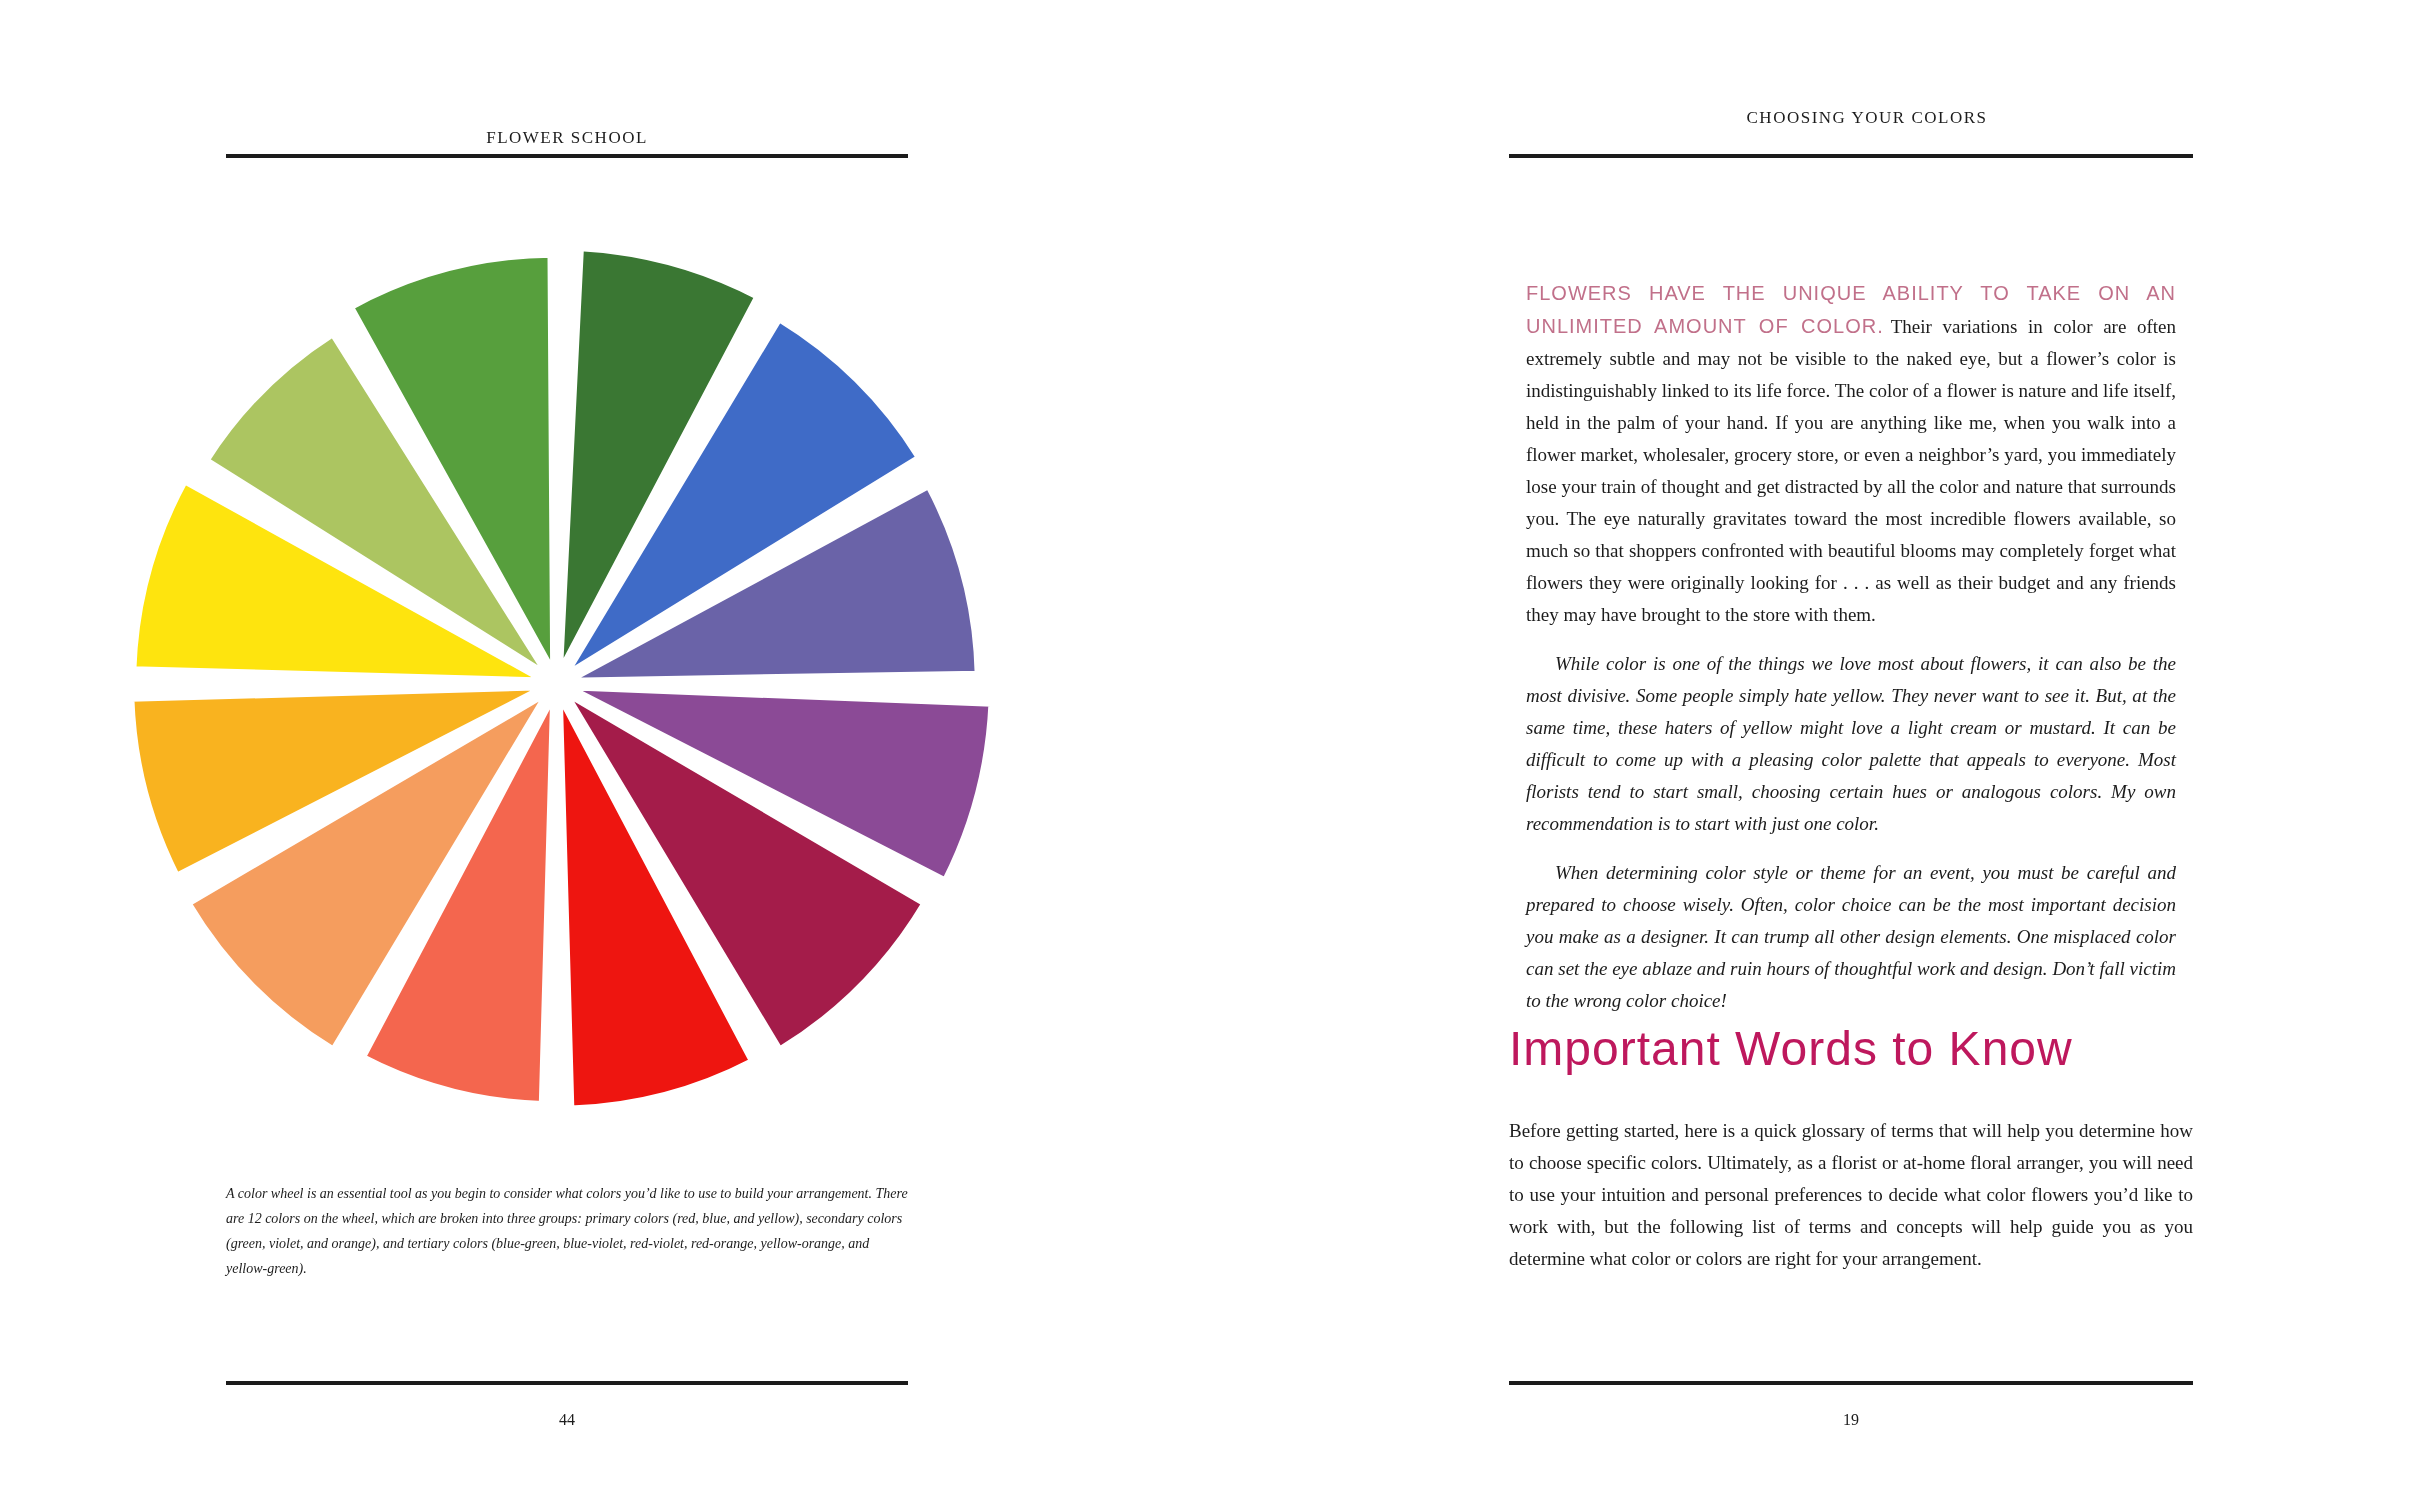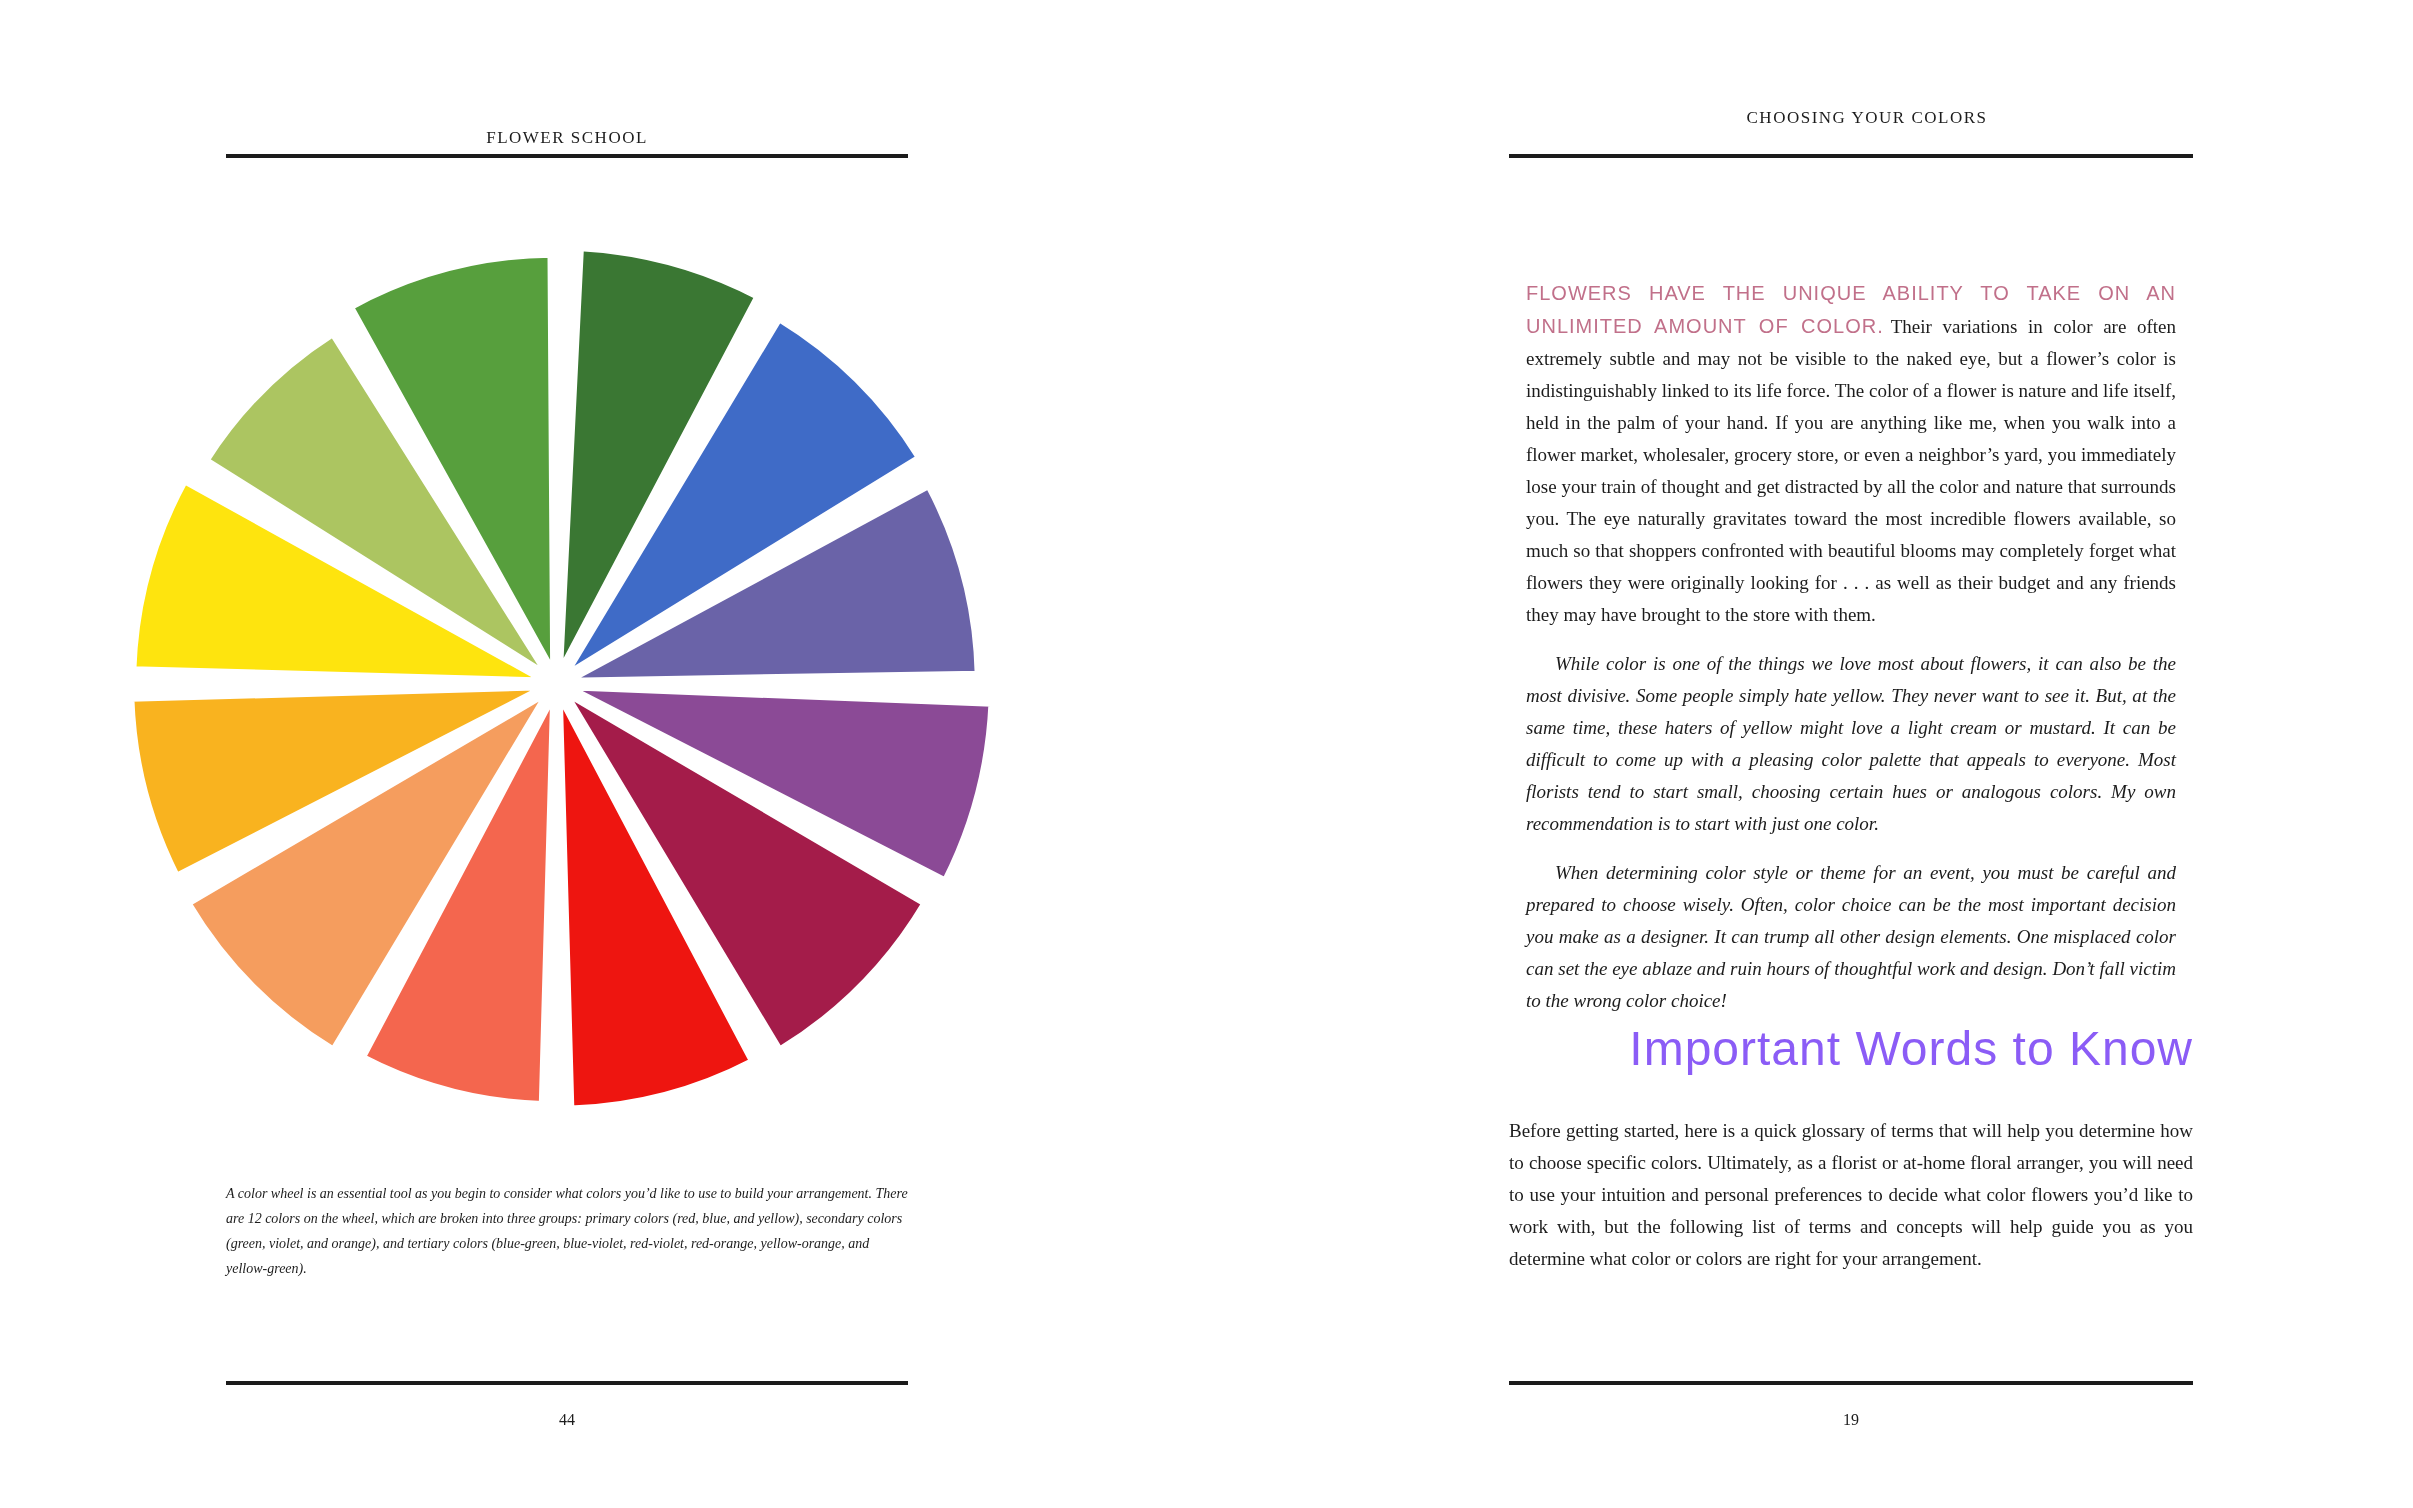--- a/index.html
+++ b/index.html
@@ -100,21 +100,21 @@
     <div class="abs page-header" style="left:318px; top:108px; width:684px;">CHOOSING YOUR COLORS</div>
 
     <div class="abs rule" style="left:302px; top:154px; width:684px;"></div>
 
     <div class="abs bodytext" style="left:302px; top:260px; width:684px;">
       <p><span class="lead" style="color: rgb(193, 112, 138);">FLOWERS HAVE THE UNIQUE ABILITY TO TAKE ON AN UNLIMITED AMOUNT OF COLOR.</span><span>Their variations in color are often extremely subtle and may not be visible to the naked eye, but a flower’s color is indistinguishably linked to its life force. The color of a flower is nature and life itself, held in the palm of your hand. If you are anything like me, when you walk into a flower market, wholesaler, grocery store, or even a neighbor’s yard, you immediately lose your train of thought and get distracted by all the color and nature that surrounds you. The eye naturally gravitates toward the most incredible flowers available, so much so that shoppers confronted with beautiful blooms may completely forget what flowers they were originally looking for . . . as well as their budget and any friends they may have brought to the store with them.</span></p>
       <p class="indent">While color is one of the things we love most about flowers, it can also be the most divisive. Some people simply hate yellow. They never want to see it. But, at the same time, these haters of yellow might love a light cream or mustard. It can be difficult to come up with a pleasing color palette that appeals to everyone. Most florists tend to start small, choosing certain hues or analogous colors. My own recommendation is to start with just one color.</p>
       <p class="indent">When determining color style or theme for an event, you must be careful and prepared to choose wisely. Often, color choice can be the most important decision you make as a designer. It can trump all other design elements. One misplaced color can set the eye ablaze and ruin hours of thoughtful work and design. Don’t fall victim to the wrong color choice!</p>
     </div>
 
-    <h1 class="abs section-heading" style="left: 302px; top: 1021px; width: 684px; color: #8b5cf6; text-align: right;">Important Words to Know</h1>
+    <h1 class="abs section-heading" style="left: 302px; top: 1021px; width: 684px; color: #be185d;">Important Words to Know</h1>
 
     <p class="abs bodytext" style="left:302px; top:1115px; width:684px; margin:0;">Before getting started, here is a quick glossary of terms that will help you determine how to choose specific colors. Ultimately, as a florist or at-home floral arranger, you will need to use your intuition and personal preferences to decide what color flowers you’d like to work with, but the following list of terms and concepts will help guide you as you determine what color or colors are right for your arrangement.</p>
 
     <div class="abs rule" style="left:302px; top:1381px; width:684px;"></div>
 
     <div class="abs pagenum" style="left:302px; top:1411px; width:684px;">19</div>
   </div>
 
 </div>
 

